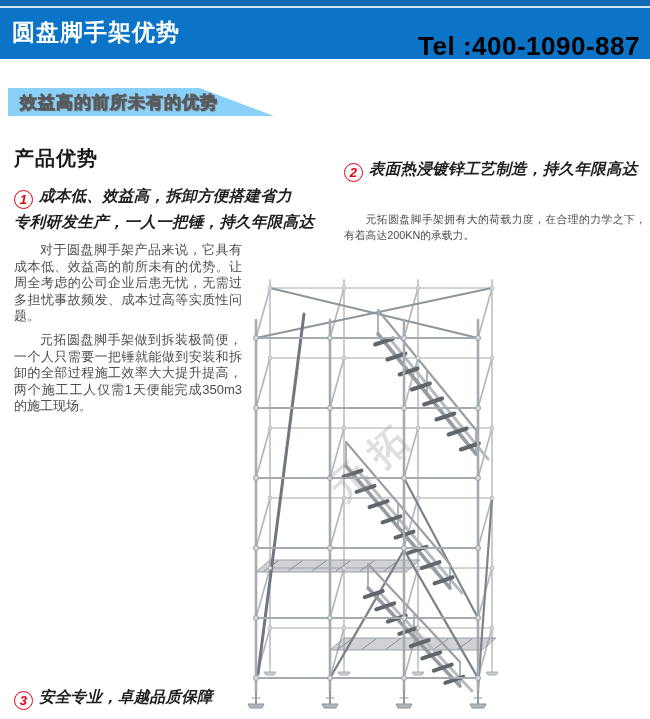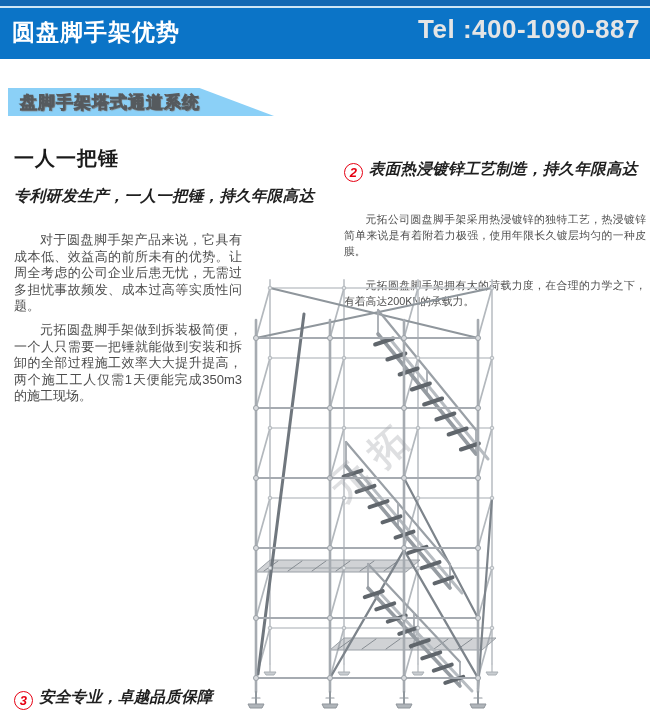--- a/index.html
+++ b/index.html
@@ -3,21 +3,21 @@
 <meta charset="utf-8">
 <style>
   * { margin:0; padding:0; box-sizing:border-box; }
   body { font-family:"Liberation Sans","DejaVu Sans",sans-serif; background:#ffffff; }
   .page { position:relative; width:650px; height:719px; background:#ffffff; overflow:hidden;padding-left:24px; }
 
   
   .header { position:absolute; left:0; top:0; width:650px; height:59px; background:#0b74c7; }
   .header .topstrip { position:absolute; left:0; top:0; width:100%; height:8px; background:#1268b3; border-bottom:2px solid #cfe6f5; }
   .header-title { position:absolute; left:12px; top:17px; color:#ffffff; font-size:23px; font-weight:bold; letter-spacing:1px; }
-  .header-tel { position:absolute; right:10px; top:14px; color:#e5e5e5; font-size:26px; font-weight:bold; letter-spacing:0.5px; }
+  .header-tel { position:absolute; right:10px; top:31px; color:#000000; font-size:26px; font-weight:bold; letter-spacing:0.5px; }
 
   
   .banner { position:absolute; left:8px; top:88px; width:266px; height:28px;
             background:#8bd0f7; clip-path:polygon(0 0,72% 0,100% 100%,0 100%); }
   .banner-label { position:absolute; left:12px; top:3px; font-size:17px; font-weight:bold; color:#ffffff;
                   letter-spacing:1px; -webkit-text-stroke:0.9px #555a5e; text-shadow:1px 1px 1px #777; }
 
   
   .section-title { position:absolute; left:14px; top:145px; font-size:20px; font-weight:bold; color:#1a1a1a; letter-spacing:1px; }
 
@@ -25,21 +25,21 @@
   .adv-head { font-weight:bold; color:#1f1f1f; font-size:15.5px; line-height:25px; letter-spacing:0.3px;font-style:italic; }
   .circle-num { display:inline-flex; align-items:center; justify-content:center; width:19px; height:19px;
                 border:1.6px solid #e60012; border-radius:50%; color:#e60012; font-size:13px; font-weight:bold;
                 margin-right:6px; vertical-align:-3px; }
   .adv1 { position:absolute; left:14px; top:183px; width:330px; }
   .adv2 { position:absolute; left:344px; top:156px; width:300px; }
   .adv2 .l2 { padding-left:8px; }
   .adv3 { position:absolute; left:14px; top:684px; width:330px; }
 
   
-  .col-left-p { position:absolute; left:14px; top:232px; width:228px; color:#4d4d4d;
+  .col-left-p { position:absolute; left:14px; top:242px; width:228px; color:#4d4d4d;
                 font-size:13px; line-height:16.6px; text-align:justify; }
   .col-left-p p { text-indent:2em; }
   .col-left-p p + p { margin-top:7px; }
   .col-right-p { position:absolute; left:344px; top:211px; width:302px; color:#4d4d4d;
                  font-size:10.8px; line-height:16px; text-align:justify; }
   .col-right-p p { text-indent:2em; }
   .col-right-p p + p { margin-top:18px; }
 
   
   .figure { position:absolute; left:226px; top:274px; width:340px; height:444px; }
@@ -53,39 +53,39 @@
 
 <div class="page">
 
   <div class="header">
     <div class="topstrip"></div>
     <div class="header-title">圆盘脚手架优势</div>
     <div class="header-tel">Tel :400-1090-887</div>
   </div>
 
   <div class="banner"></div>
-  <div class="banner-label" style="position:absolute; left:20px; top:91px;">盘脚手架塔式通道系统</div>
-
-  <div class="section-title">一人一把锤</div>
+  <div class="banner-label" style="position:absolute; left:20px; top:91px;">效益高的前所未有的优势</div>
+
+  <div class="section-title">产品优势</div>
 
   <div class="adv1 adv-head">
+    <div><span class="circle-num">1</span><span>成本低、效益高，拆卸方便搭建省力</span></div>
     <div>专利研发生产，一人一把锤，持久年限高达</div>
   </div>
 
   <div class="col-left-p">
     <p>对于圆盘脚手架产品来说，它具有成本低、效益高的前所未有的优势。让周全考虑的公司企业后患无忧，无需过多担忧事故频发、成本过高等实质性问题。</p>
     <p>元拓圆盘脚手架做到拆装极简便，一个人只需要一把锤就能做到安装和拆卸的全部过程施工效率大大提升提高，两个施工工人仅需1天便能完成350m3的施工现场。</p>
   </div>
 
   <div class="adv2 adv-head">
     <div><span class="circle-num">2</span><span>表面热浸镀锌工艺制造，持久年限高达</span></div>
   </div>
 
   <div class="col-right-p">
-    <p>元拓公司圆盘脚手架采用热浸镀锌的独特工艺，热浸镀锌简单来说是有着附着力极强，使用年限长久镀层均匀的一种皮膜。</p>
     <p>元拓圆盘脚手架拥有大的荷载力度，在合理的力学之下，有着高达200KN的承载力。</p>
   </div>
 
   <div class="figure">
     <svg id="scaffold-svg" viewBox="0 0 340 444">
         <line x1="44" y1="6" x2="44" y2="390" stroke="#c3c7cb" stroke-width="1.8" stroke-linecap="round"></line>
         <line x1="44" y1="390" x2="44" y2="398" stroke="#c3c7cb" stroke-width="1.6" stroke-linecap="round"></line>
         <polygon points="38,398 50,398 48,401 40,401" fill="#c9cdd1" stroke="#aab0b5" stroke-width="1"></polygon>
         <line x1="118" y1="6" x2="118" y2="390" stroke="#c3c7cb" stroke-width="1.8" stroke-linecap="round"></line>
         <line x1="118" y1="390" x2="118" y2="398" stroke="#c3c7cb" stroke-width="1.6" stroke-linecap="round"></line>

